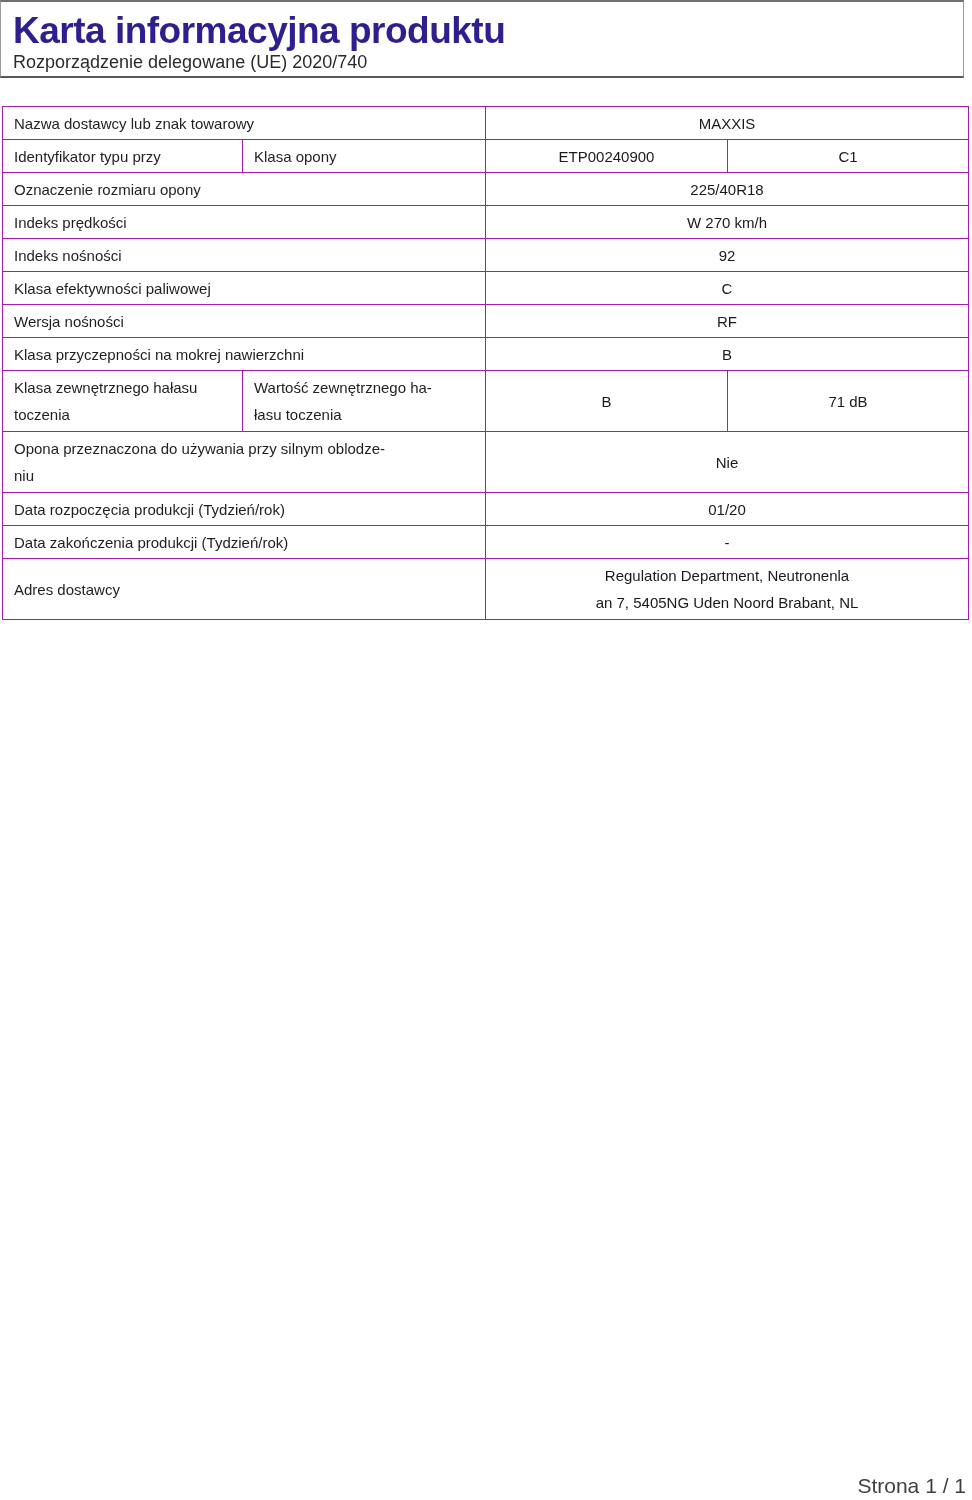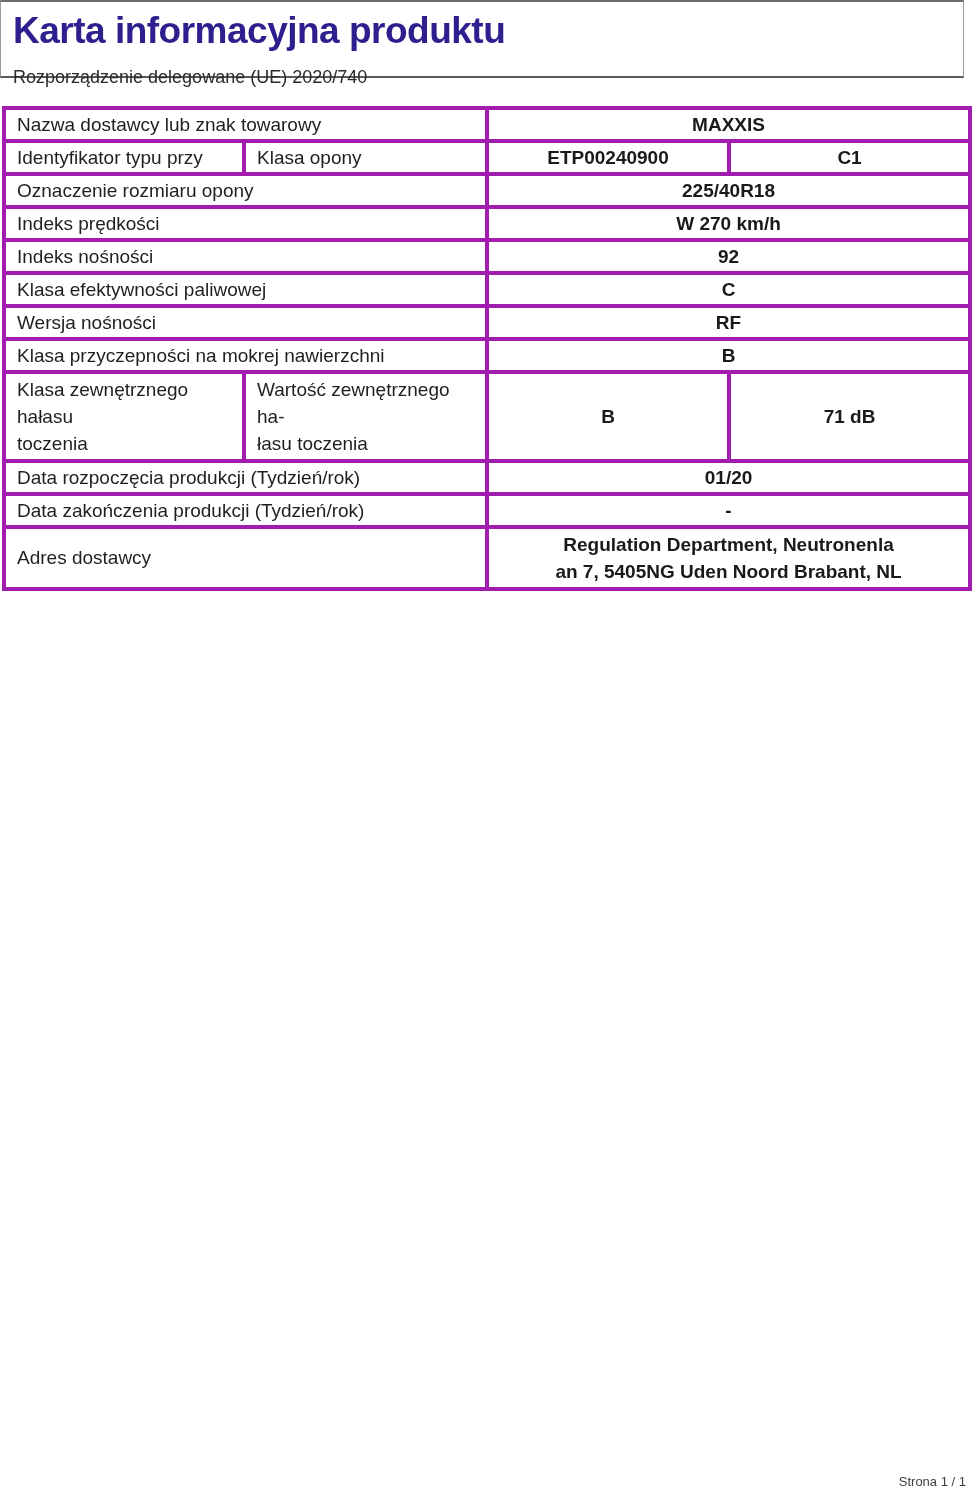--- a/index.html
+++ b/index.html
@@ -18,44 +18,43 @@
   }
   h1.doc-title{
     margin:2px 0 0 0;
     font-size:37px;
     font-weight:bold;
     color:#2e1f8e;
     letter-spacing:-0.5px;
     font-family:"Liberation Sans", sans-serif;
   }
   .subtitle{
-    margin-top:15px;
     font-size:18px;
     color:#2b2b2b;
   }
   table.product{
     position:absolute;left:2px;top:106px;width:966px;
     border-collapse:collapse;table-layout:fixed;
   }
   table.product td{
-    border:4px solid #a21caf;
-    font-size:19px;
+    border:1px solid #a21caf;
+    font-size:15px;
     vertical-align:middle;
     overflow:hidden;
   }
   td.lbl{ text-align:left; padding:2px 8px 2px 11px; }
-  td.val{ text-align:center; font-weight:bold; padding:2px 6px; color:#1a1a1a; }
+  td.val{ text-align:center; font-weight:normal; padding:2px 6px; color:#1a1a1a; }
   tr.s{ height:33px; }
   tr.d{ height:61px;padding-left:44px; }
   .ln{ display:block; line-height:27px; }
   .footer{
     position:absolute;
     right:6px;
     top:1474px;
-    font-size:13px;
+    font-size:21px;
     color:#3f3f3f;
   }
 </style>
 </head>
 <body>
 
 <div class="title-box">
   <h1 class="doc-title">Karta informacyjna produktu</h1>
   <div class="subtitle">Rozporządzenie delegowane (UE) 2020/740</div>
 </div>
@@ -107,20 +106,27 @@
         <span class="ln">Klasa zewnętrznego hałasu</span>
         <span class="ln">toczenia</span>
       </td>
       <td class="lbl">
         <span class="ln">Wartość zewnętrznego ha-</span>
         <span class="ln">łasu toczenia</span>
       </td>
       <td class="val">B</td>
       <td class="val">71 dB</td>
     </tr>
+    <tr class="d">
+      <td class="lbl" colspan="2">
+        <span class="ln">Opona przeznaczona do używania przy silnym oblodze-</span>
+        <span class="ln">niu</span>
+      </td>
+      <td class="val" colspan="2">Nie</td>
+    </tr>
     <tr class="s">
       <td class="lbl" colspan="2">Data rozpoczęcia produkcji (Tydzień/rok)</td>
       <td class="val" colspan="2">01/20</td>
     </tr>
     <tr class="s">
       <td class="lbl" colspan="2">Data zakończenia produkcji (Tydzień/rok)</td>
       <td class="val" colspan="2">-</td>
     </tr>
     <tr class="d">
       <td class="lbl" colspan="2">Adres dostawcy</td>

